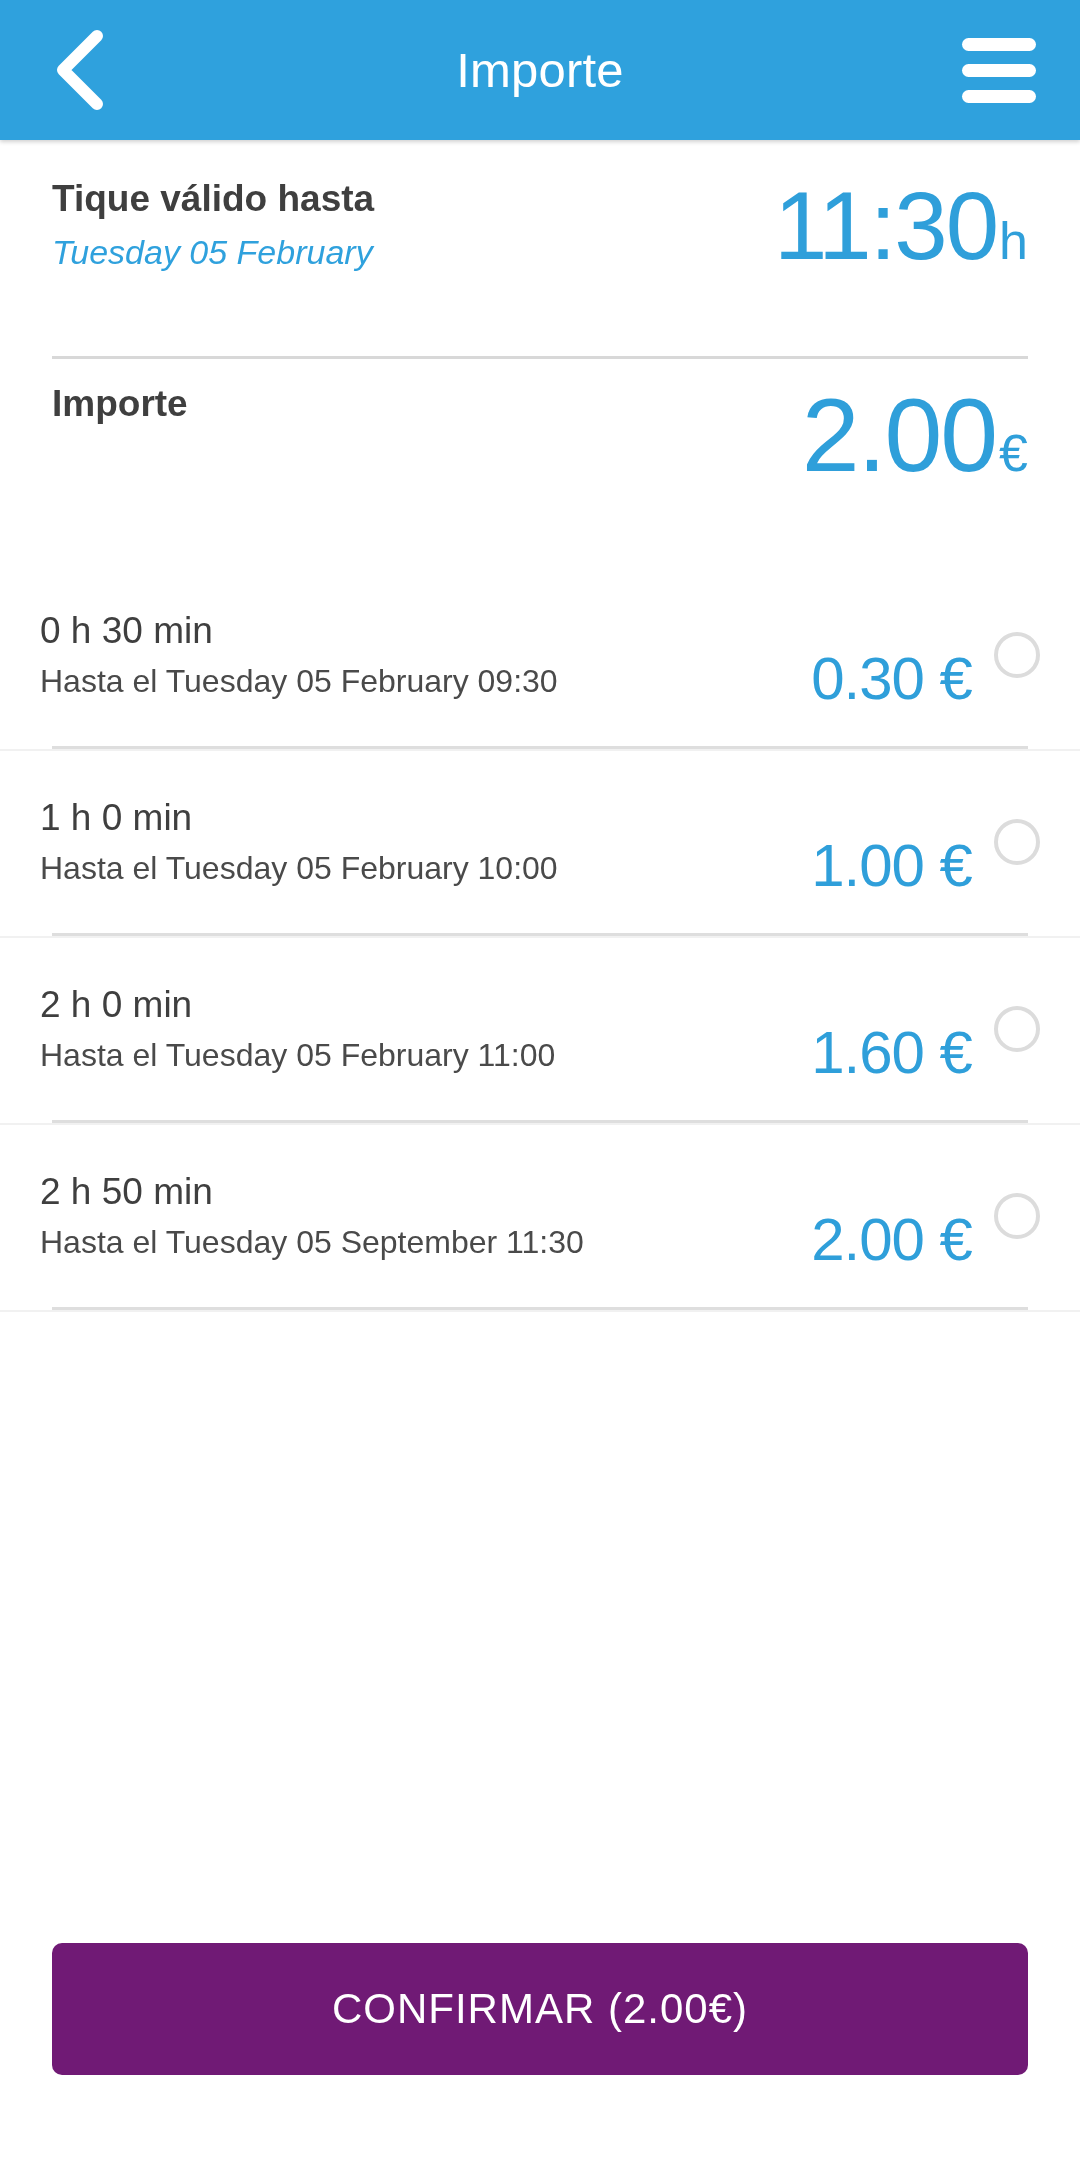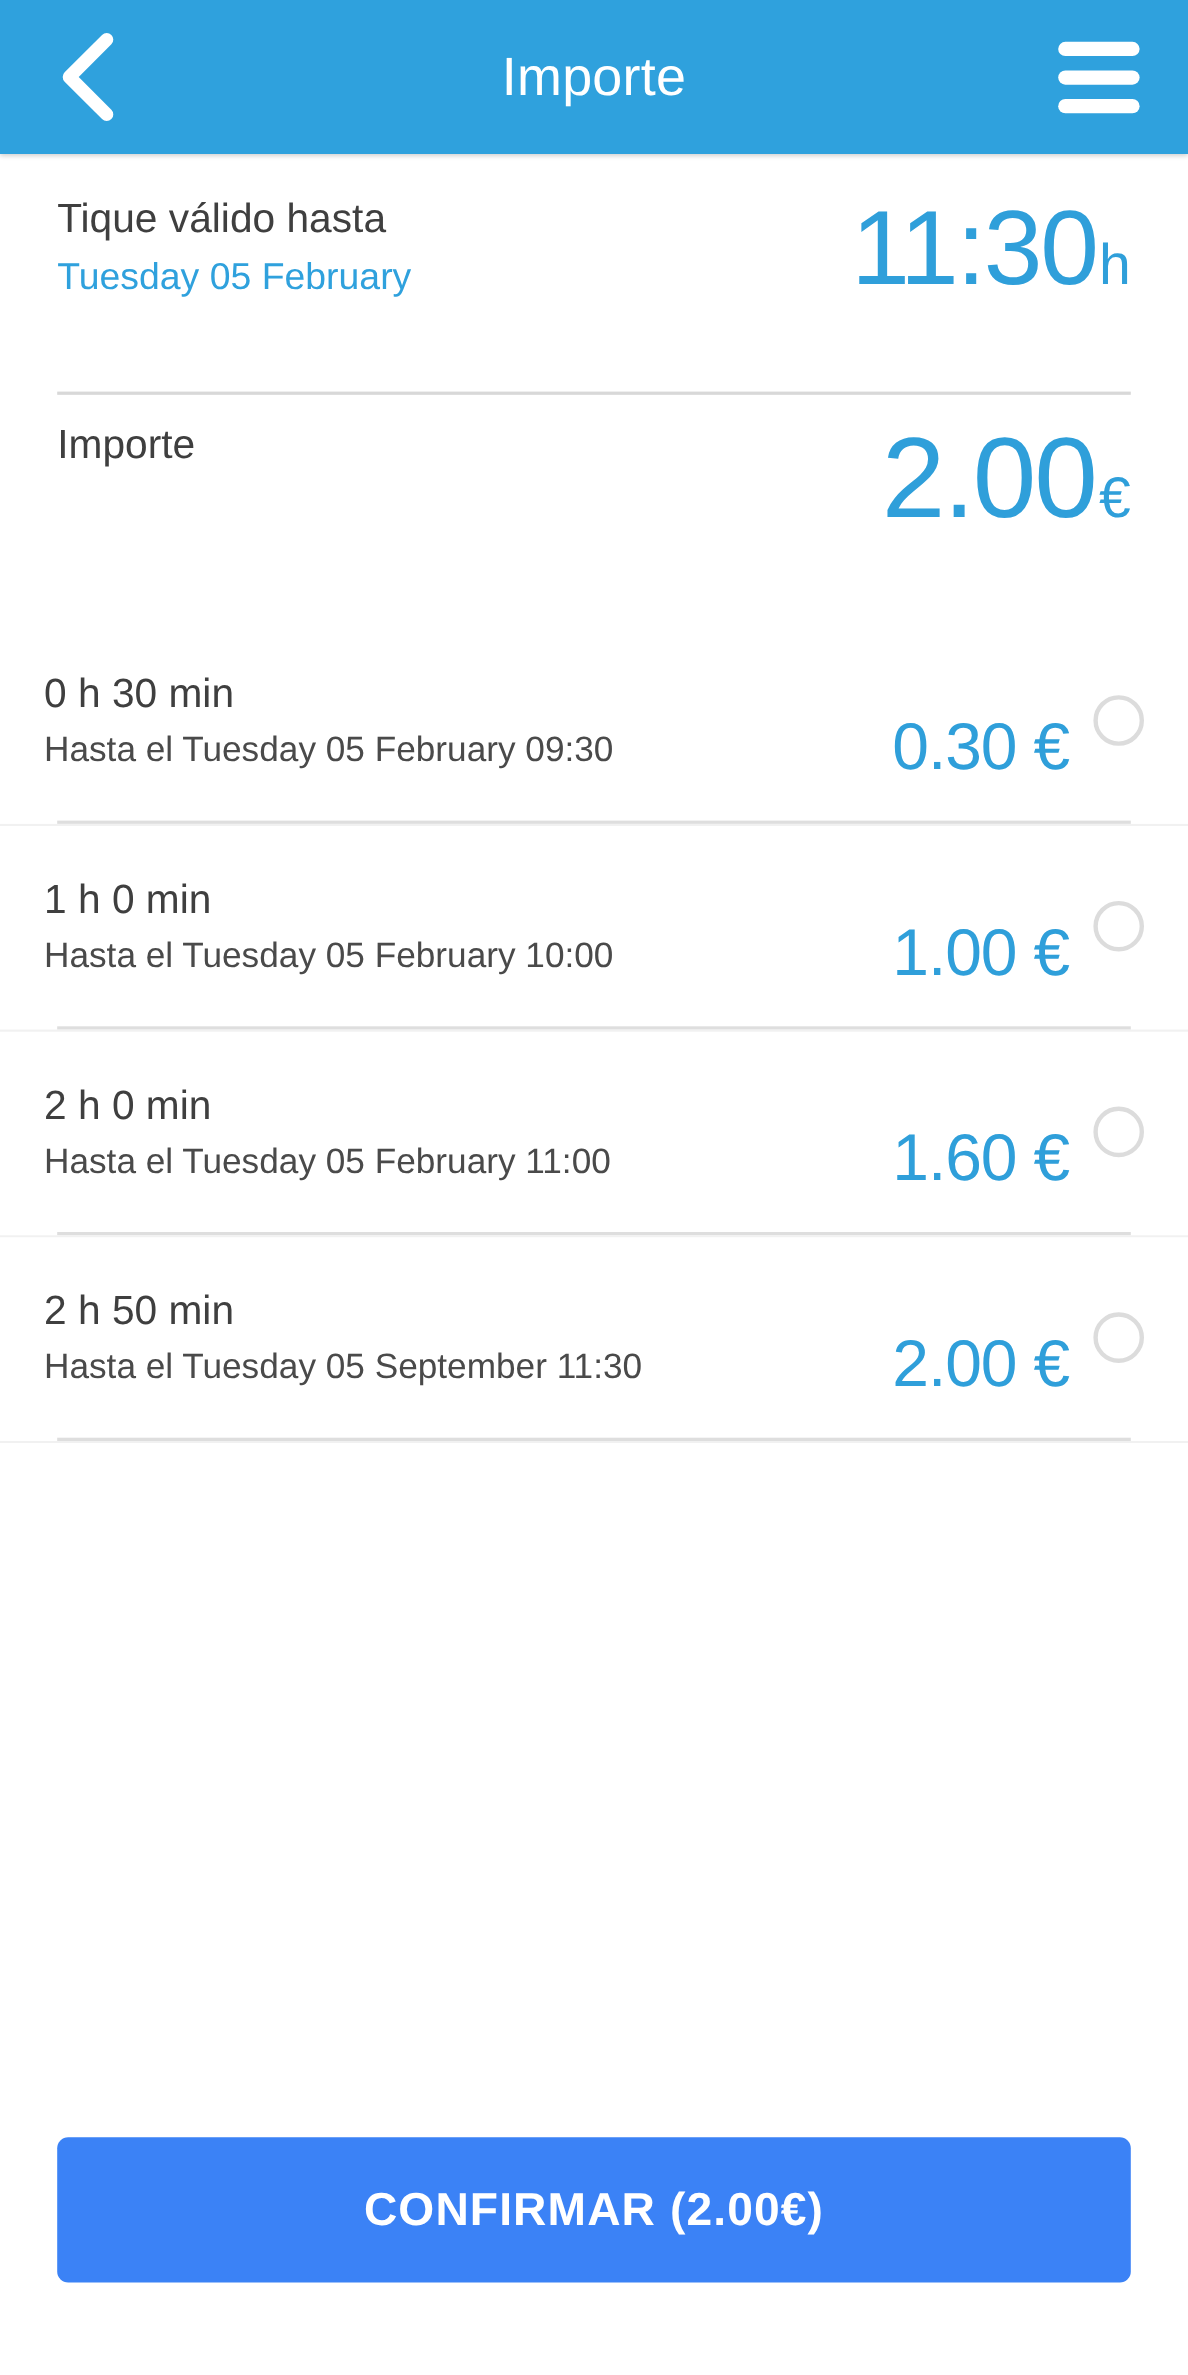--- a/index.html
+++ b/index.html
@@ -80,27 +80,28 @@
     display:flex;
     align-items:flex-start;
     justify-content:space-between;
   }
   .sr-validity { height:216px; padding-top:38px; }
   .sr-amount   { height:205px; padding-top:24px; }
 
   .sum-label {
     color:#3f3f3f;
     font-size:37px;
-    font-weight:400;
+    font-weight:700;
     line-height:1.15;
     white-space:nowrap;
   }
   .sum-sub {
     color:#2fa1dd;
     font-size:34px;
+    font-style:italic;
     font-weight:400;
     line-height:1.15;
     margin-top:12px;
     white-space:nowrap;
   }
   .sum-big {
     color:#2f9fda;
     font-weight:400;
     line-height:1;
     white-space:nowrap;
@@ -323,16 +324,16 @@
       </div>
     </div>
     <div class="qs-sep"></div>
     <div class="qs-sep-outer"></div>
 
   </div>
 
   <div class="spacer"></div>
 
   <div class="footer">
-    <button class="confirm-btn" style="background: #3b82f6; font-weight: bold;">CONFIRMAR (2.00€)</button>
+    <button class="confirm-btn" style="background: #701a75;">CONFIRMAR (2.00€)</button>
   </div>
 
 </div>
 
 </body></html>

